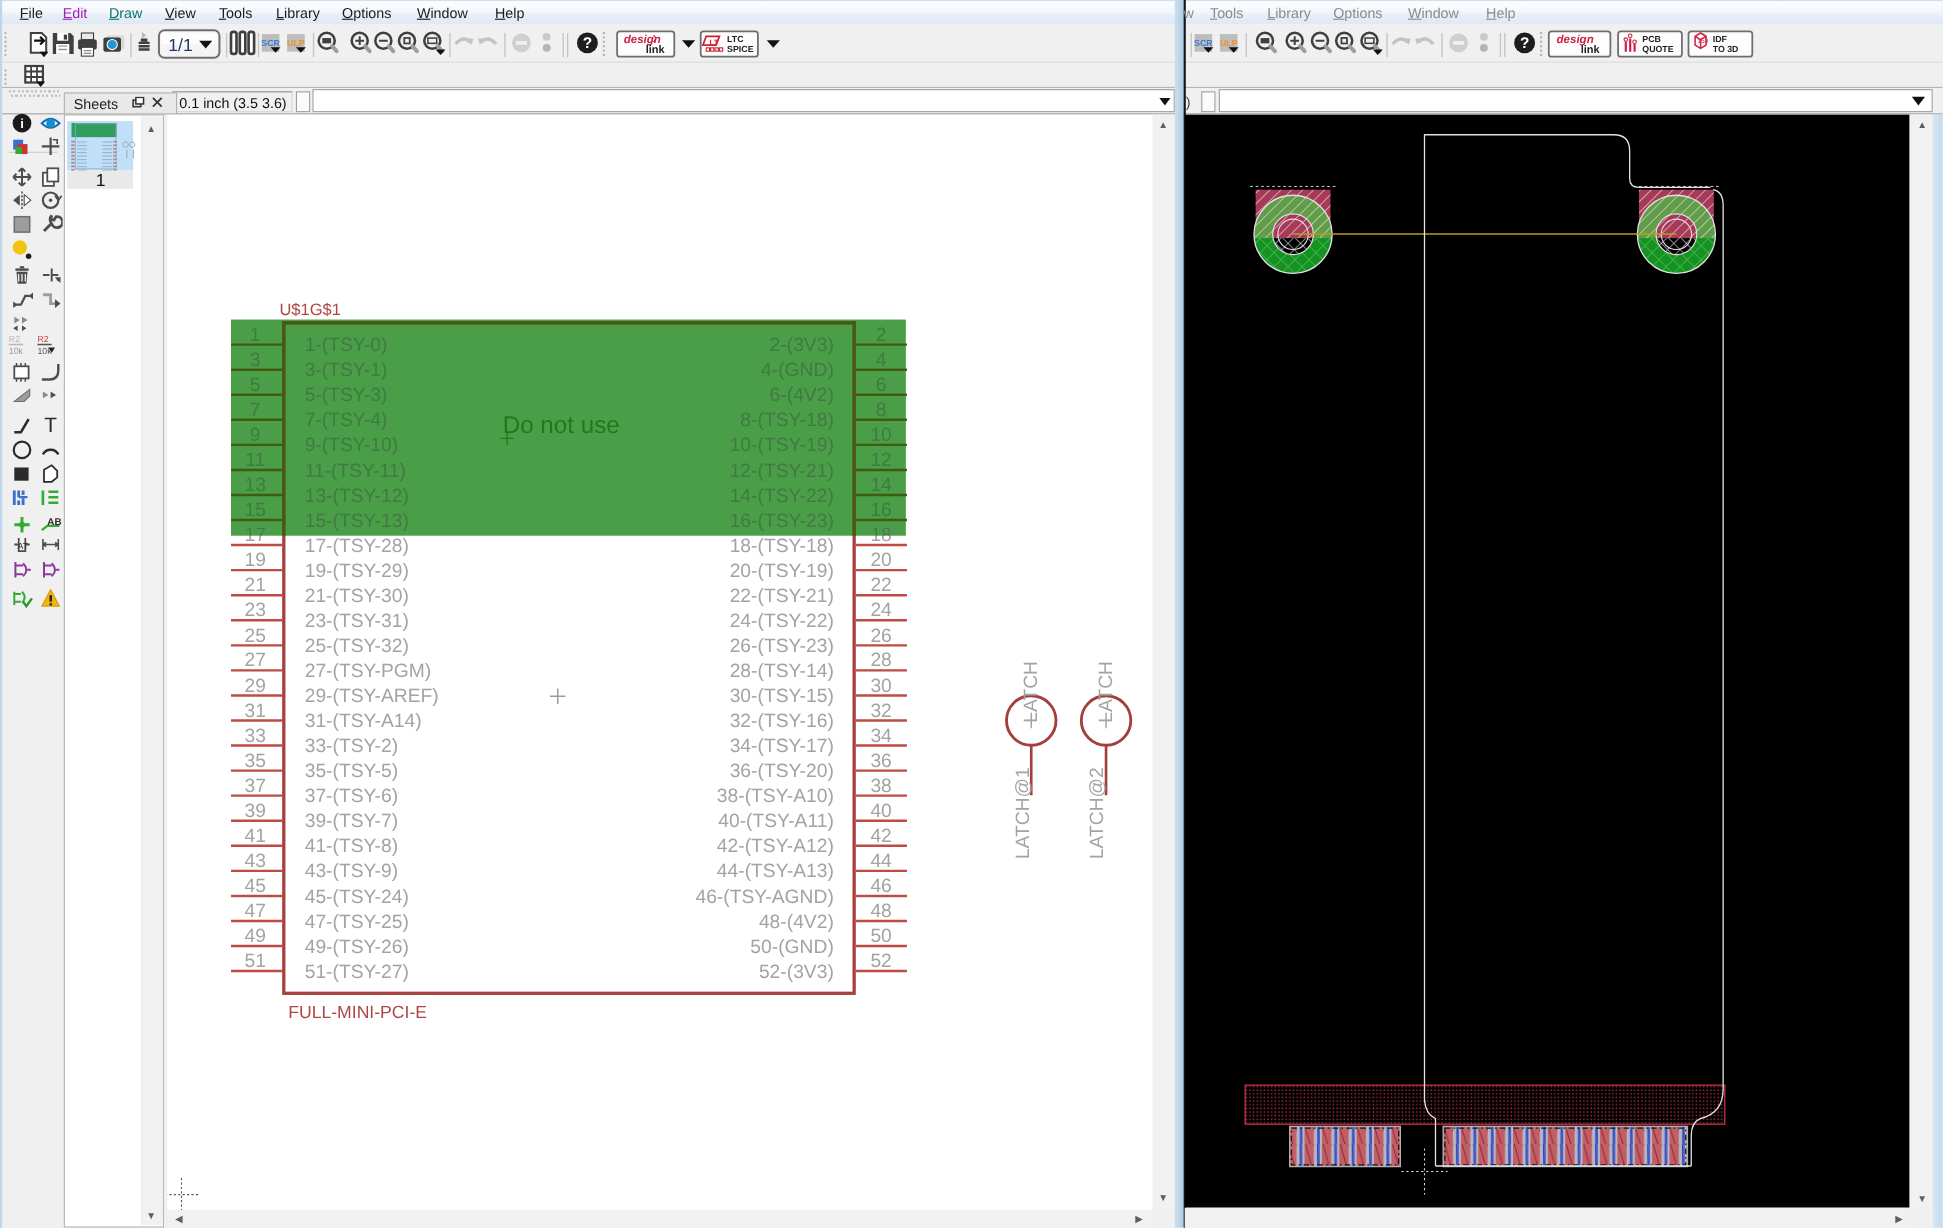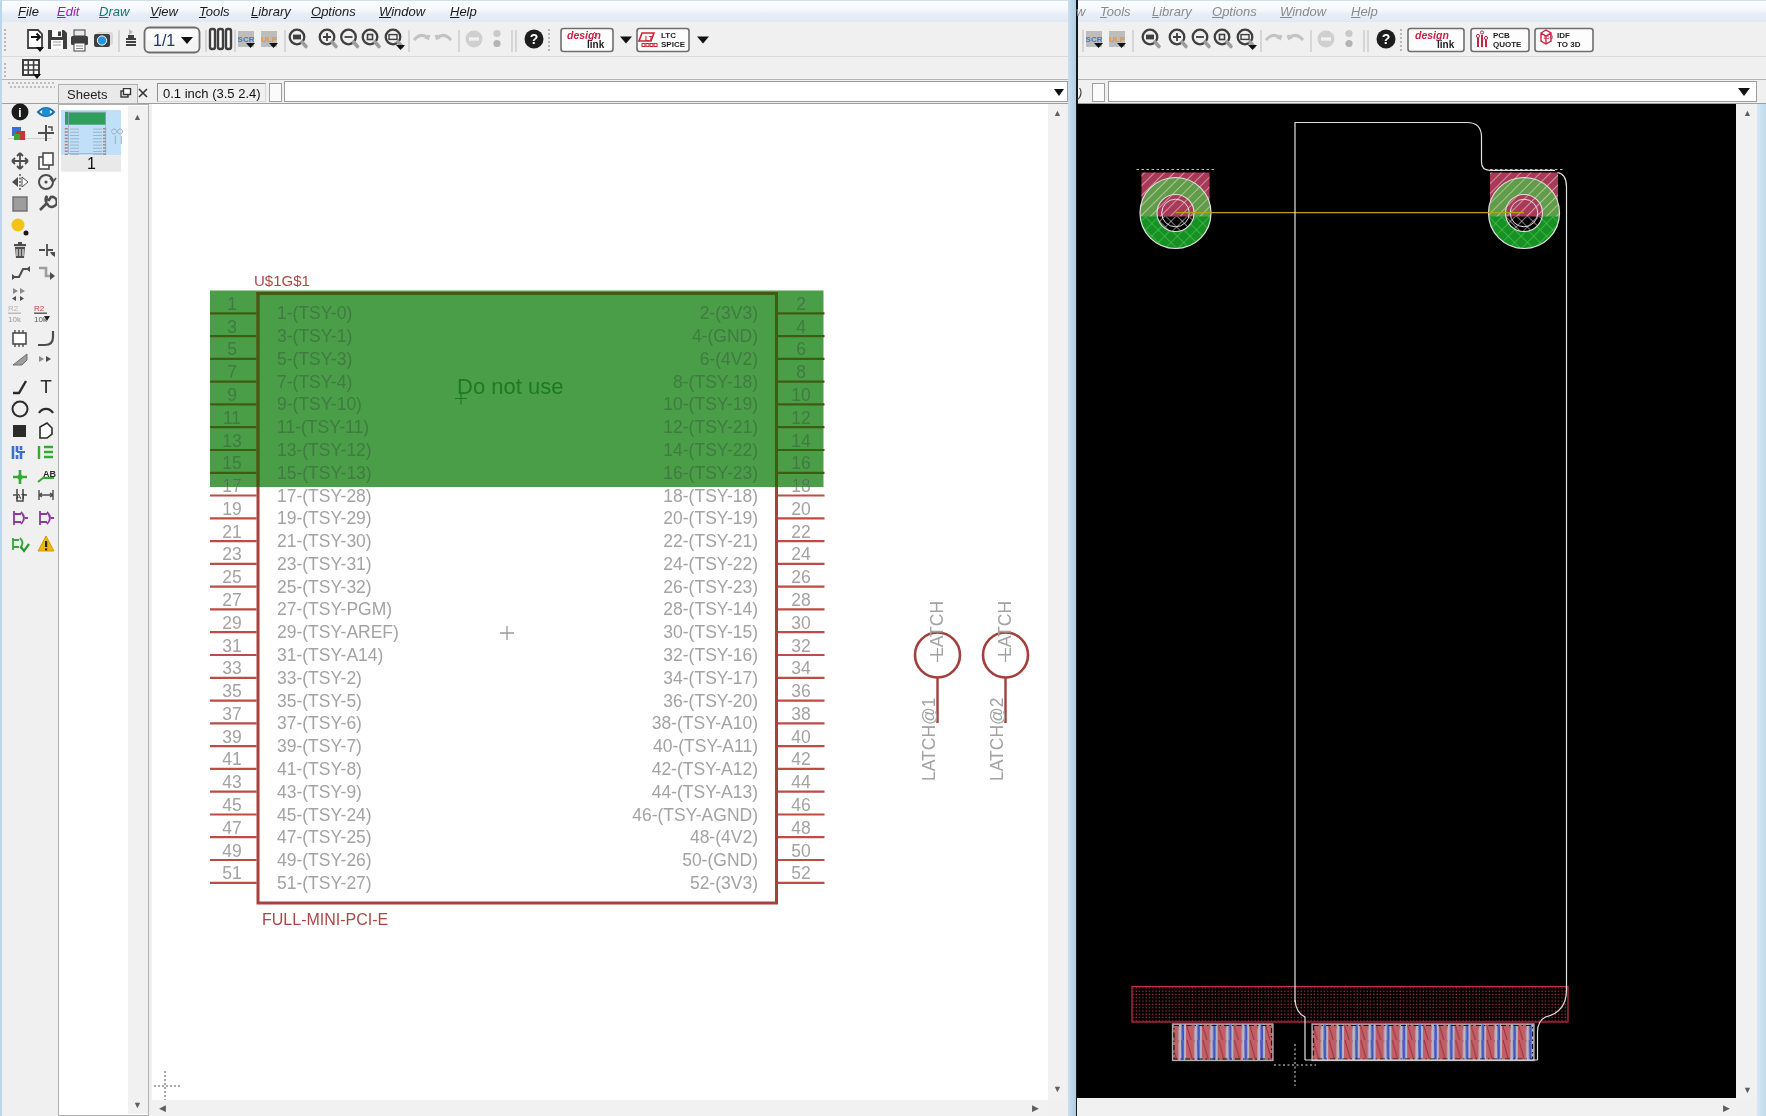--- a/index.html
+++ b/index.html
@@ -1,18 +1,18 @@
 <!DOCTYPE html>
 <html><head><meta charset="utf-8">
 <style>
 * { margin:0; padding:0; box-sizing:border-box; }
 html,body { width:1766px; height:1116px; overflow:hidden; background:#f0f0f0;
   font-family:"Liberation Sans", sans-serif; }
 .abs { position:absolute; }
-.mi { position:absolute; top:4px; font-size:13px;font-style:italic; }
+.mi { position:absolute; top:4px; font-size:13px; }
 .ul { text-decoration:underline; }
 .menubar { position:absolute; left:0; top:0; width:1766px; height:22px;
   background:linear-gradient(#fdfdfe 0%, #f4f7fb 45%, #e7eef8 62%, #dfe8f5 100%);
   border-top:1px solid #cfe0ef; }
 .arrow { position:absolute; width:0; height:0; }
 .sb { position:absolute; background:#f1f1f1; }
 .sbtn { position:absolute; color:#5e5e5e; font-size:9px; line-height:9px; }
 </style></head>
 <body>
 <div class="menubar"></div>
@@ -194,21 +194,21 @@
 <text x="1493" y="16" font-size="8" font-weight="bold" fill="#222">PCB</text>
     <text x="1493" y="25" font-size="8" font-weight="bold" fill="#222">QUOTE</text>
 <rect x="1535" y="6.5" width="58" height="23" rx="2.5" fill="#fdfdfd" stroke="#6e6e6e" stroke-width="1.6"></rect>
 <path d="M1541,11 l5,-3 5,3 v8 l-5,3 -5,-3 z M1546,14 l5,-3 M1546,14 v8 M1541,11 l5,3" stroke="#cc2244" stroke-width="1.4" fill="none"></path>
     <text x="1543" y="17" font-size="6" fill="#cc2244">150</text>
 <text x="1557" y="16" font-size="8" font-weight="bold" fill="#222">IDF</text>
     <text x="1557" y="25" font-size="8" font-weight="bold" fill="#222">TO 3D</text>
 </svg>
 
 <div class="abs" style="left:0;top:81px;width:1766px;height:23px;background:#f0f0f0;border-bottom:1px solid #9e9e9e"></div>
-<div class="abs" style="left:157px;top:83px;width:109px;height:19px;background:#f0f0f0;border:1px solid #8f8f8f;border-right-color:#d8d8d8;border-bottom-color:#d8d8d8;font-size:13px;color:#111;padding:2px 0 0 5px">0.1 inch (3.5 2.4)</div>
+<div class="abs" style="left:157px;top:83px;width:109px;height:19px;background:#f0f0f0;border:1px solid #8f8f8f;border-right-color:#d8d8d8;border-bottom-color:#d8d8d8;font-size:13px;color:#111;padding:2px 0 0 5px">0.1 inch (3.5 3.6)</div>
 <div class="abs" style="left:269px;top:83px;width:13px;height:19px;background:#fbfbfb;border:1px solid #9e9e9e"></div>
 <div class="abs" style="left:284px;top:81px;width:784px;height:21px;background:#ffffff;border:1px solid #9e9e9e"></div>
 <div class="arrow" style="left:1054px;top:89px;border-left:5.5px solid transparent;border-right:5.5px solid transparent;border-top:7px solid #111"></div>
 <div class="abs" style="left:1092px;top:83px;width:13px;height:19px;background:#fbfbfb;border:1px solid #9e9e9e"></div>
 <div class="abs" style="left:1108px;top:81px;width:649px;height:21px;background:#ffffff;border:1px solid #9e9e9e"></div>
 <div class="abs" style="left:1738px;top:88px;border-left:6px solid transparent;border-right:6px solid transparent;border-top:8px solid #111;width:0;height:0"></div>
 <div class="mi" style="left:1078px;top:85px;color:#444;z-index:5">)</div>
 
 <div class="abs" style="left:8px;top:82px;width:47px;height:6px;background:repeating-linear-gradient(90deg,#bdbdbd 0,#bdbdbd 2px,transparent 2px,transparent 4px) 0 0/100% 2px no-repeat, repeating-linear-gradient(90deg,#bdbdbd 0,#bdbdbd 2px,transparent 2px,transparent 4px) 2px 4px/100% 2px no-repeat"></div>
 <svg class="abs" style="left:0px;top:95px" width="57" height="460" viewBox="0 0 57 460">
@@ -354,21 +354,21 @@
       <path d="M2,3 v12 M2,5 h6 M2,12 h6 M9,3 q5,5 0,10" stroke="#33aa33" stroke-width="1.8" fill="none"></path>
       <path d="M10,12 l3,4 5,-7" stroke="#2a9a2a" stroke-width="2.2" fill="none"></path>
     </g>
 <g transform="translate(37,440)">
       <path d="M9,1 L17,16 H1 z" fill="#f2b50f" stroke="#caa00a"></path>
       <rect x="8" y="6" width="2.2" height="6" fill="#222"></rect>
       <rect x="8" y="13.4" width="2.2" height="2" fill="#222"></rect>
     </g>
 </svg>
 
-<div class="abs" style="left:58px;top:84px;width:80px;height:20px;background:#e9e9e9;border:1px solid #b0b0b0;font-size:13px;color:#222;padding:2px 0 0 8px">Sheets</div>
+<div class="abs" style="left:58px;top:84px;width:103px;height:20px;background:#e9e9e9;border:1px solid #b0b0b0;font-size:13px;color:#222;padding:2px 0 0 8px">Sheets</div>
 <svg class="abs" style="left:119px;top:88px" width="30" height="12" viewBox="0 0 30 12">
     <rect x="2" y="3" width="7" height="6" fill="none" stroke="#333" stroke-width="1.4"></rect>
     <rect x="4.5" y="0.5" width="7" height="6" fill="#fff" stroke="#333" stroke-width="1.4"></rect>
     <path d="M20,1 l8,8 m0,-8 l-8,8" stroke="#333" stroke-width="1.6"></path>
   </svg>
 <div class="abs" style="left:58px;top:104px;width:91px;height:1012px;background:#ffffff;border:1px solid #b0b0b0"></div>
 <svg class="abs" style="left:58px;top:104px" width="92" height="80" viewBox="0 0 92 80">
 <rect x="3" y="6" width="60" height="45" fill="#bfe0f8"></rect>
 <rect x="7" y="7.8" width="41" height="12.9" fill="#2f9e5f"></rect>
 <g fill="#b08888">

